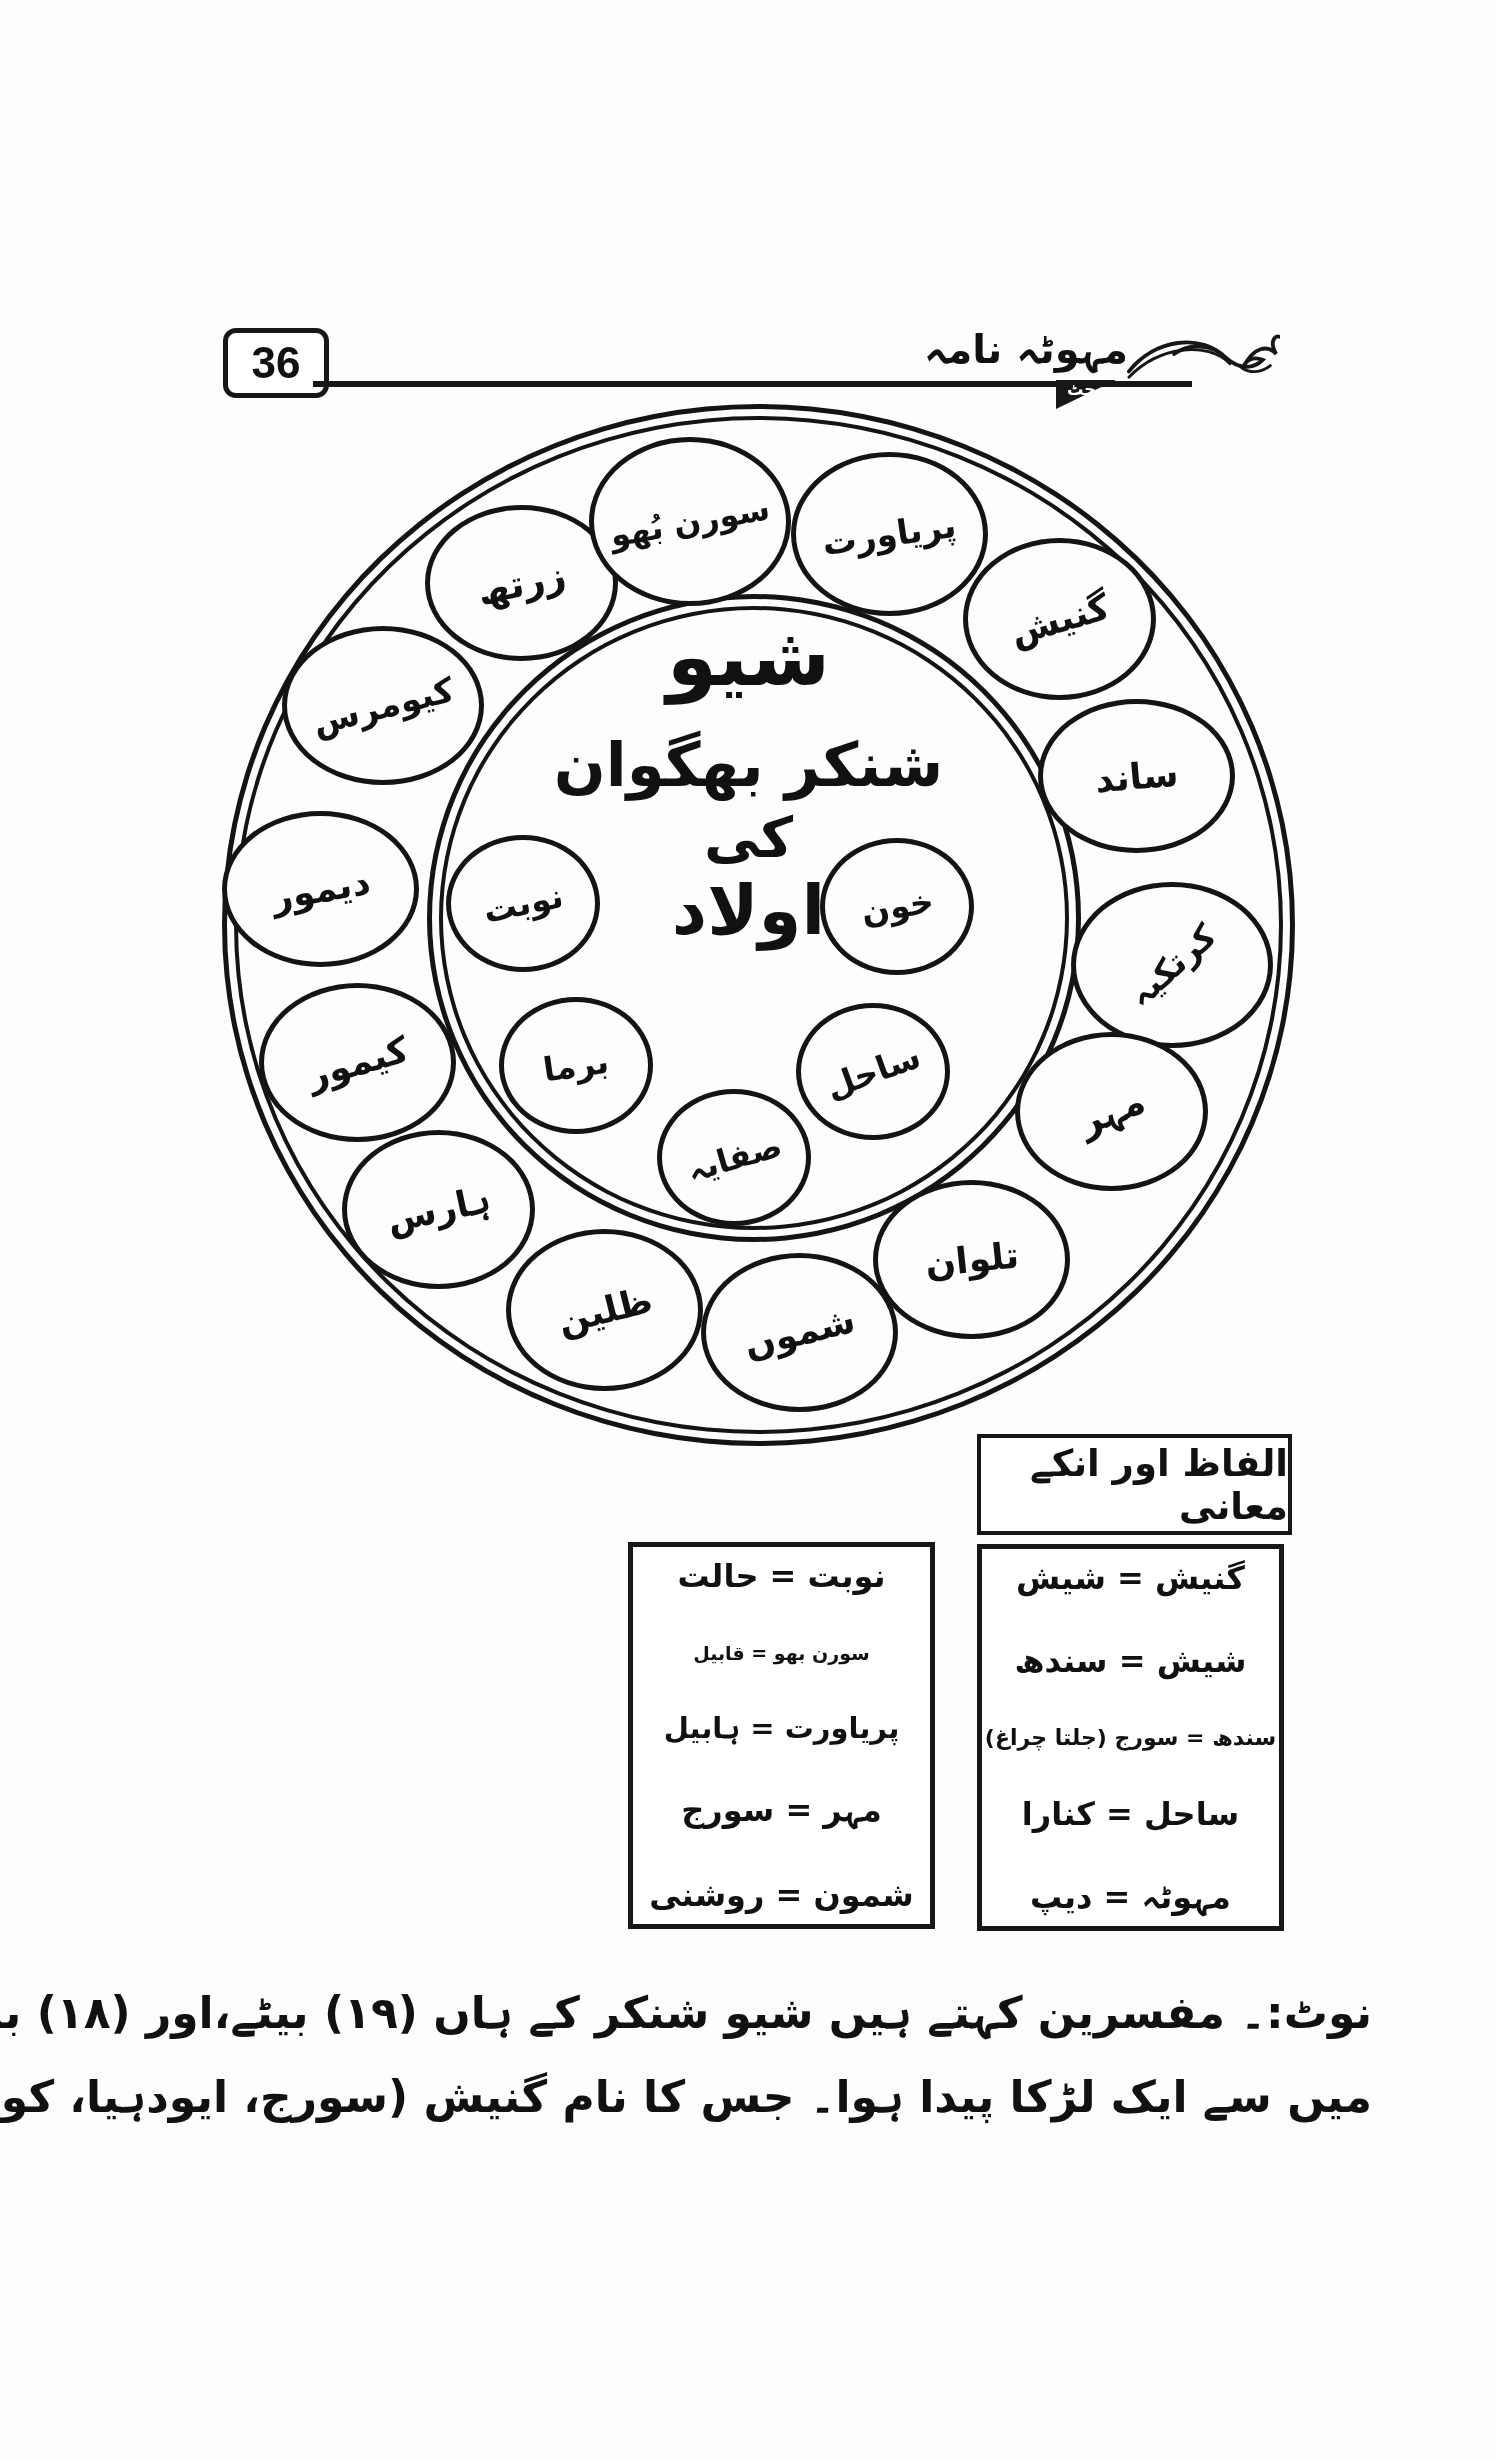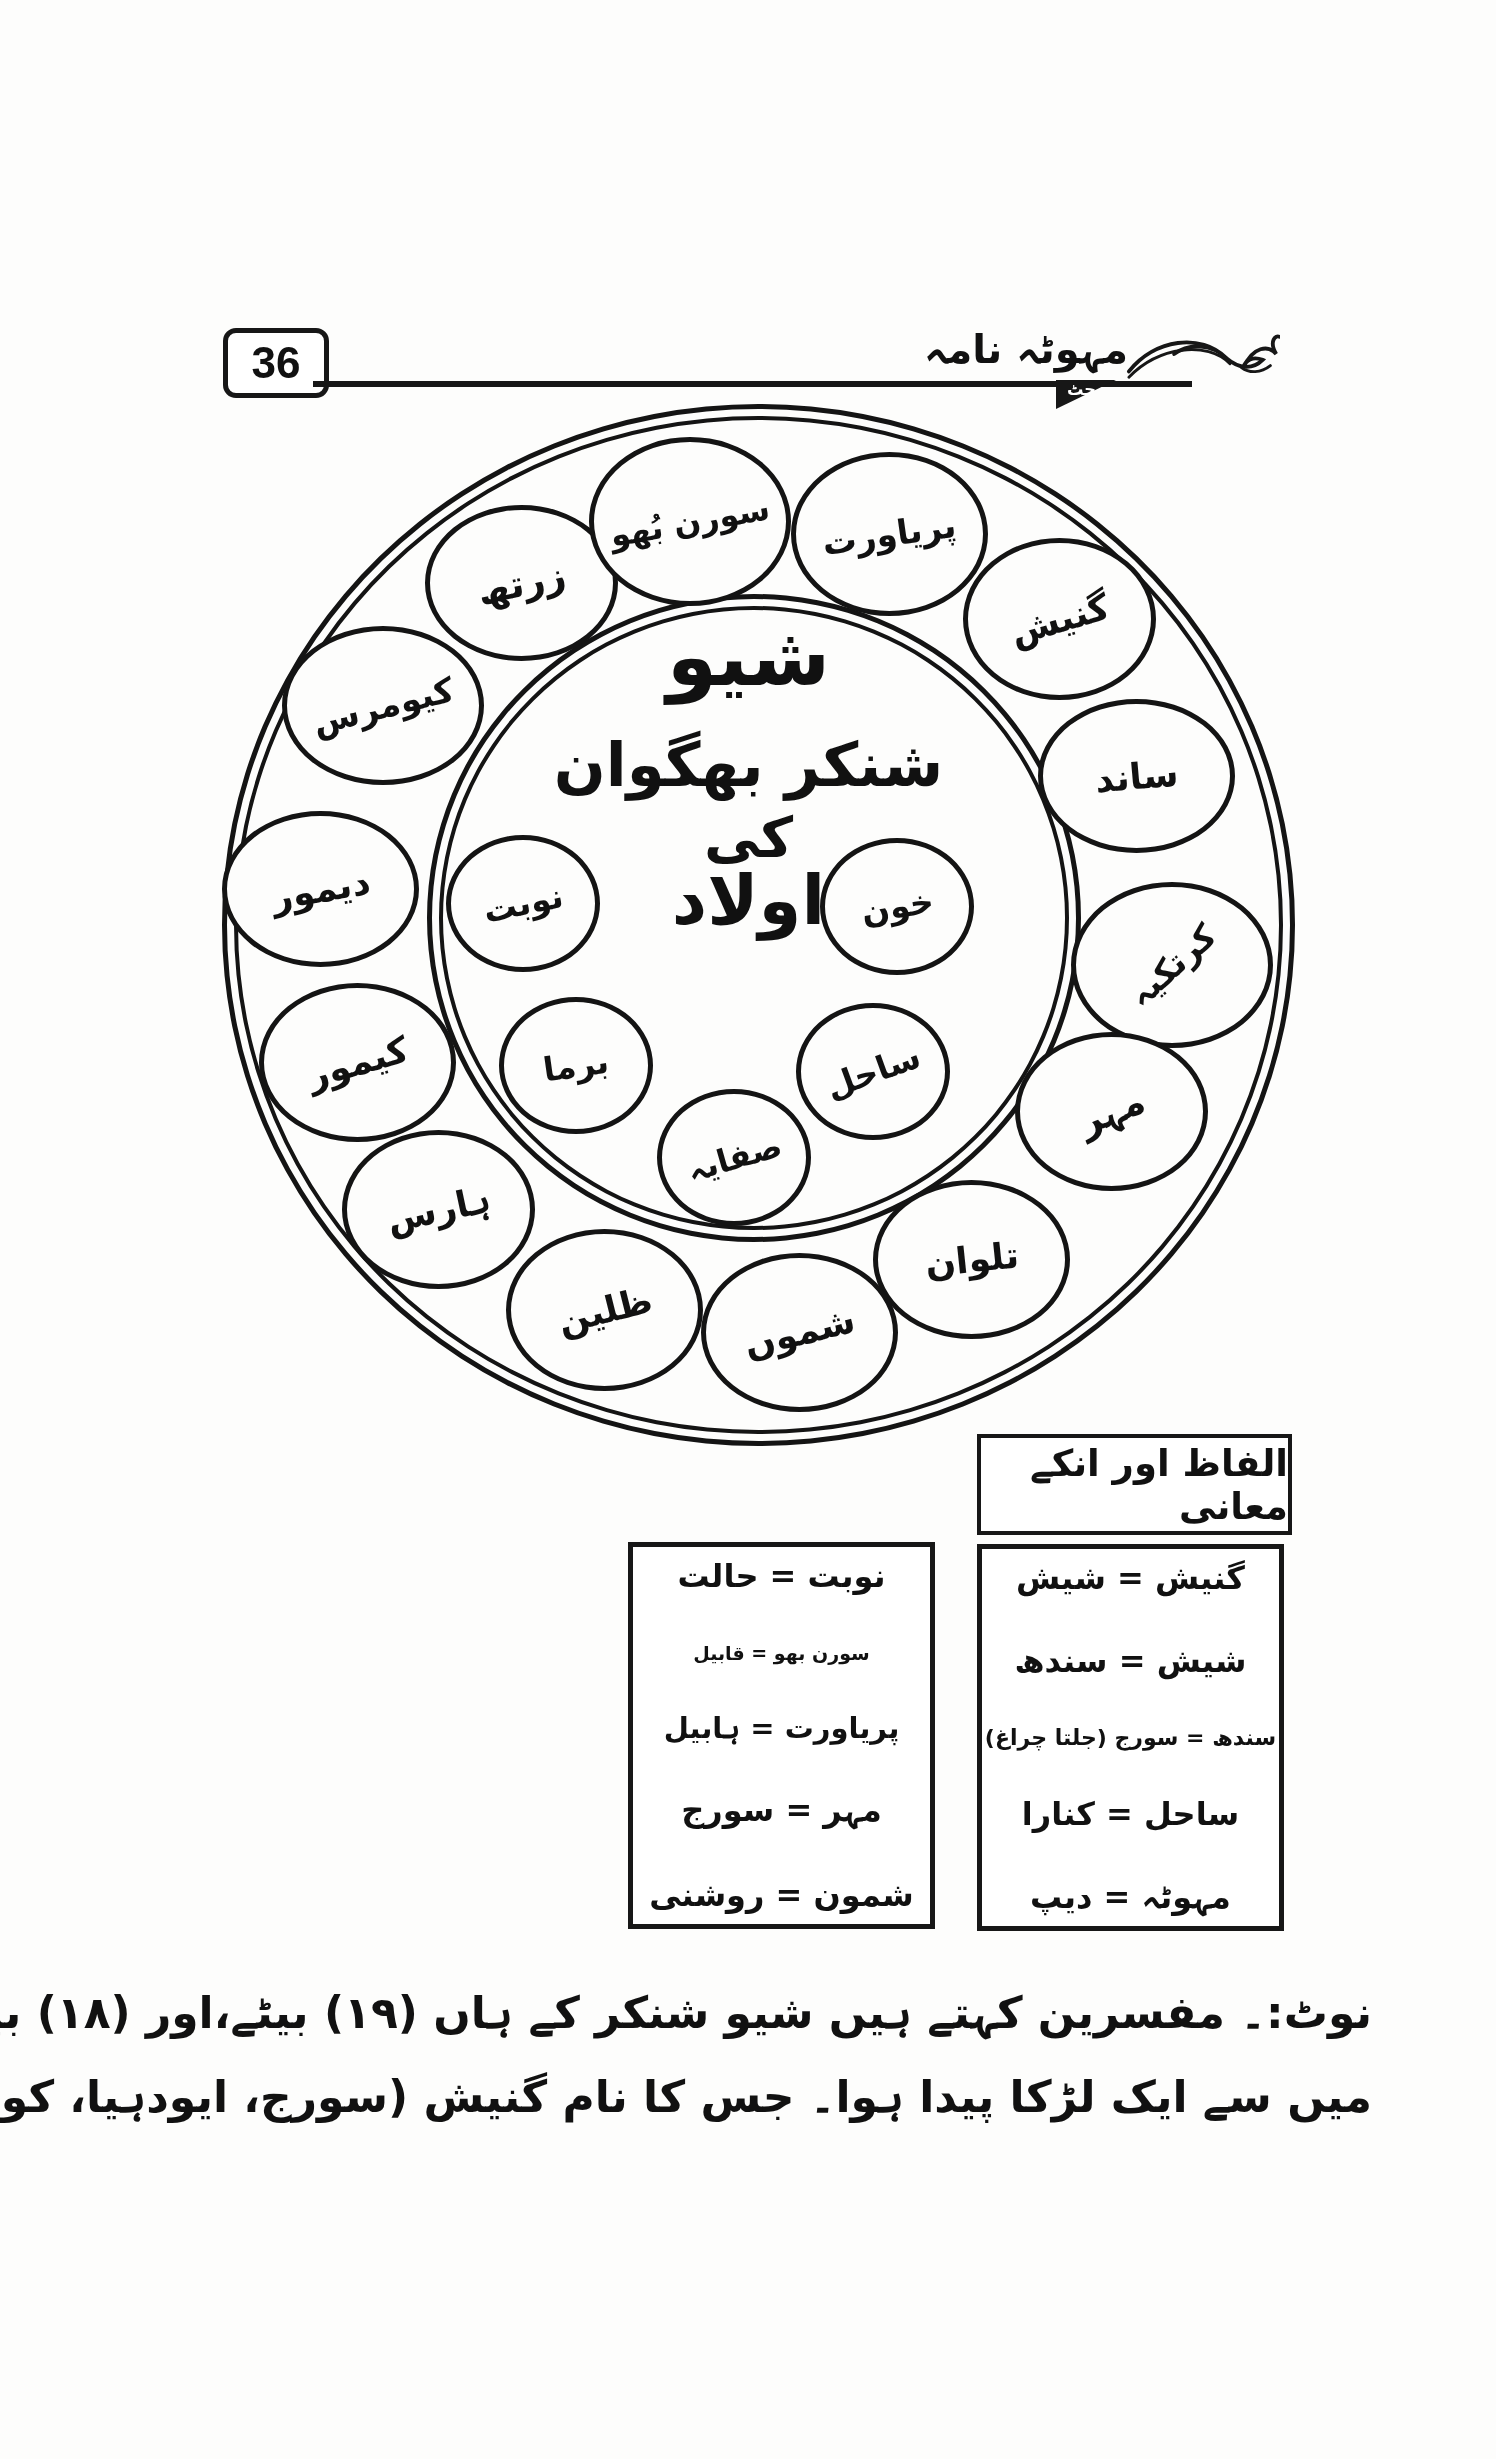--- a/index.html
+++ b/index.html
@@ -45,21 +45,21 @@
     display:flex;align-items:center;justify-content:center;text-align:center;
     font-weight:bold;z-index:2;
   }
   .node span{display:block;}
   .center-block{
     position:absolute;left:519px;top:617px;width:461px;text-align:center;z-index:2;
     font-weight:bold;line-height:1.0;
   }
   .cl1{font-size:81px;margin-bottom:17.3px;}
   .cl2{font-size:61px;margin-bottom:15.4px;margin-top:36px;}
-  .cl3{font-size:56px;margin-bottom:0;}
+  .cl3{font-size:56px;margin-bottom:10px;}
   .cl4{font-size:69px;}
   
   .gloss-head{
     position:absolute;left:978px;top:1434px;width:307px;height:93px;
     border:4.8px solid #171717;display:flex;align-items:center;justify-content:center;
     font-weight:bold;font-size:37px;background:#fff;
   }
   .gloss-box{
     position:absolute;width:307px;height:387px;border:5.8px solid #171717;background:#fff;
     display:flex;flex-direction:column;justify-content:space-between;

